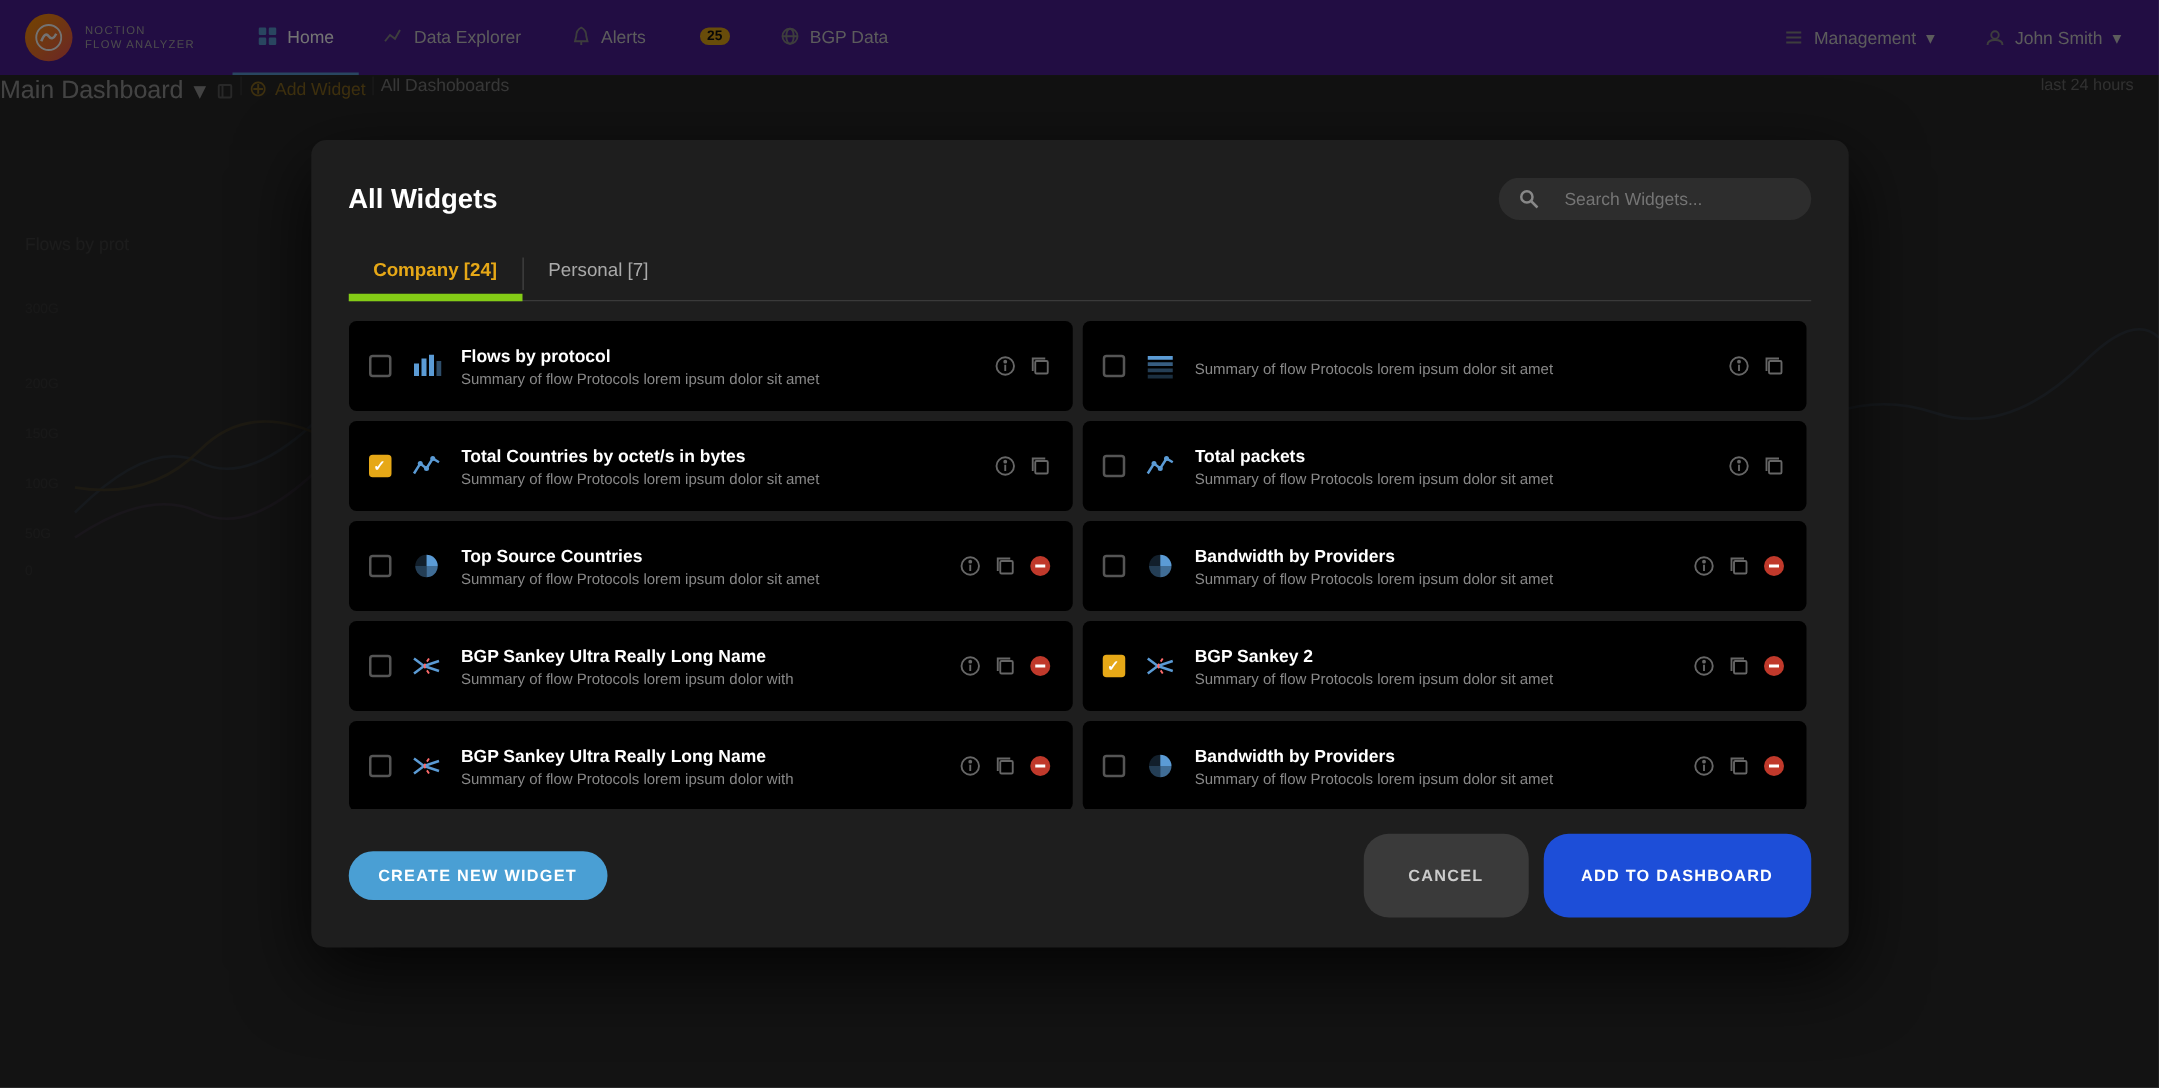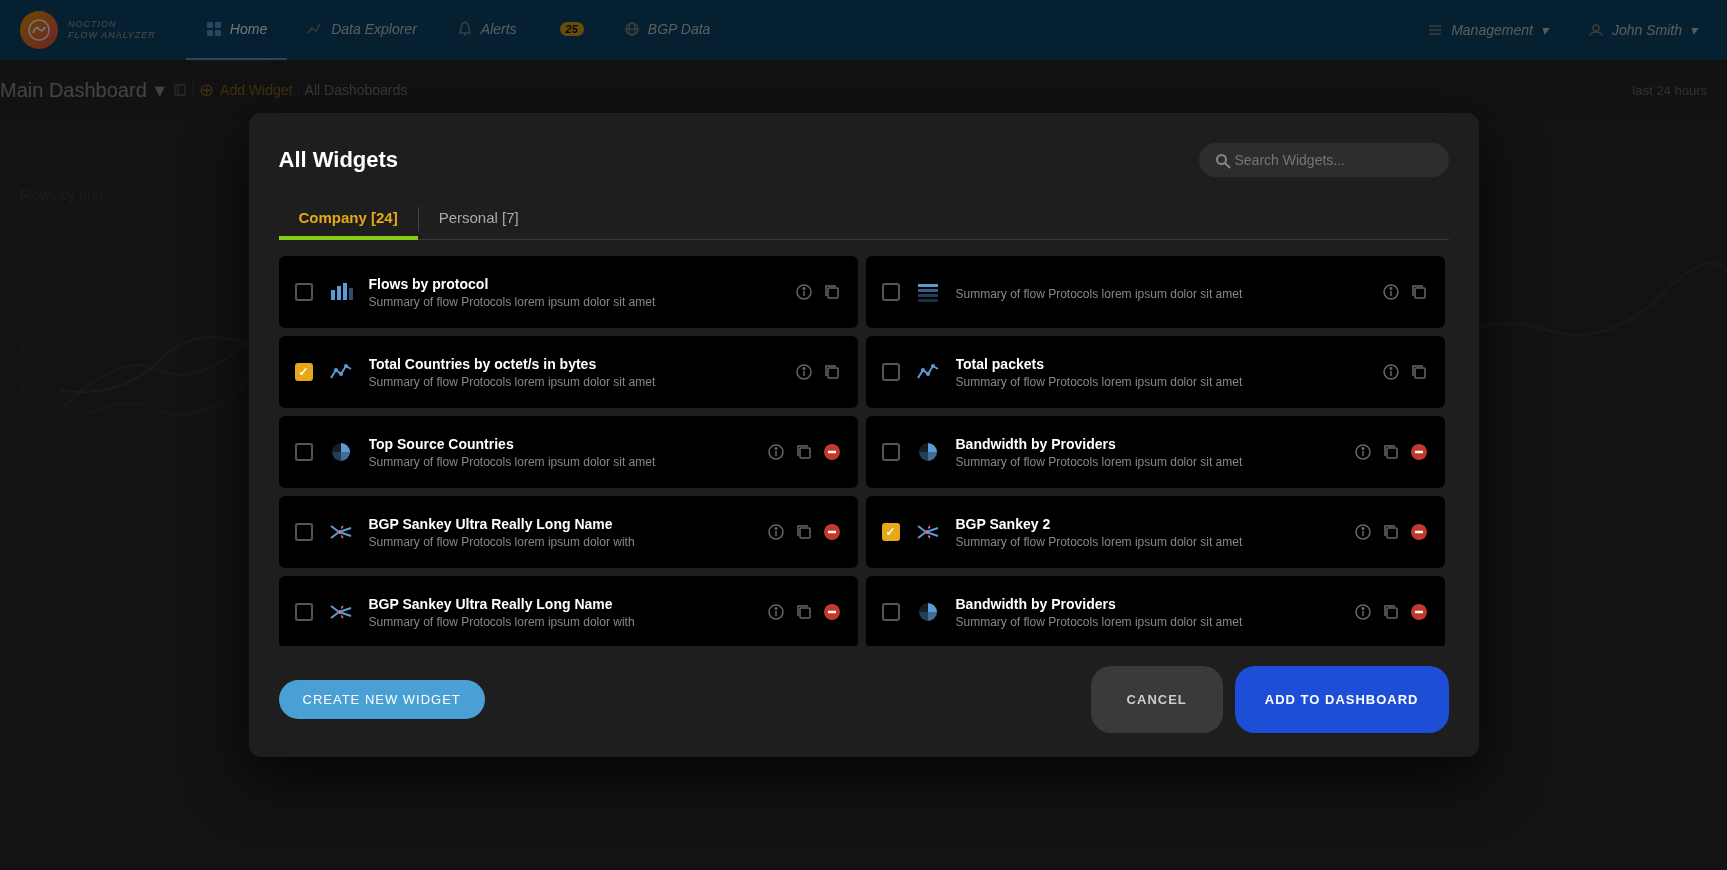--- a/index.html
+++ b/index.html
@@ -17,27 +17,26 @@
       position: absolute;
       inset: 0;
       background: #2d2d2d;
     }
 
     
     .navbar {
       position: absolute;
       top: 0; left: 0; right: 0;
       height: 60px;
-      background: #0c4a6e;
+      background: #4c1d95;
       display: flex;
       align-items: center;
       padding: 12px 20px;
       gap: 0;
       z-index: 1;
-      font-style: italic;
     }
     .navbar-logo {
       display: flex;
       align-items: center;
       gap: 10px;
       margin-right: 30px;
     }
     .logo-circle {
       width: 38px;
       height: 38px;
@@ -98,21 +97,21 @@
       padding: 0 10px;
     }
 
     
     .sub-header {
       position: absolute;
       top: 60px; left: 0; right: 0;
       height: 60px;
       background: #252525;
       display: flex;
-      align-items: center;
+      align-items: flex-start;
       justify-content: center;
       gap: 4px;
       z-index: 1;
       opacity: 0.5;
     }
     .dashboard-title {
       color: white;
       font-size: 20px;
       font-weight: 500;
       display: flex;
@@ -183,21 +182,21 @@
       color: white;
       font-size: 22px;
       font-weight: 700;
     }
     .search-box {
       display: flex;
       align-items: center;
       background: #2d2d2d;
       border-radius: 20px;
       padding: 8px 16px;
-      gap: 4px;
+      gap: 21px;
       width: 250px;
     }
     .search-icon-svg {
       color: #888;
       font-size: 16px;
     }
     .search-input {
       background: transparent;
       border: none;
       outline: none;
@@ -216,21 +215,21 @@
     .tab {
       padding: 10px 20px;
       font-size: 15px;
       cursor: pointer;
       color: #aaa;
       border-bottom: 2px solid transparent;
       margin-bottom: -1px;
     }
     .tab.active {
       color: #e6a817;
-      border-bottom: 4px solid #84cc16;
+      border-bottom: 6px solid #84cc16;
       font-weight: 600;
     }
     .tab-divider {
       width: 1px;
       background: #444;
       margin: 8px 0;
       align-self: stretch;
     }
 
     
@@ -344,21 +343,21 @@
       justify-content: space-between;
       margin-top: 20px;
     }
     .create-widget-btn {
       background: #4a9fd4;
       color: white;
       border: none;
       border-radius: 20px;
       padding: 12px 24px;
       font-size: 13px;
-      font-weight: 400;
+      font-weight: 700;
       letter-spacing: 1px;
       cursor: pointer;
       text-transform: uppercase;
     }
 
     .footer-right {
       display: flex;
       gap: 12px;
     }
     .cancel-btn {

